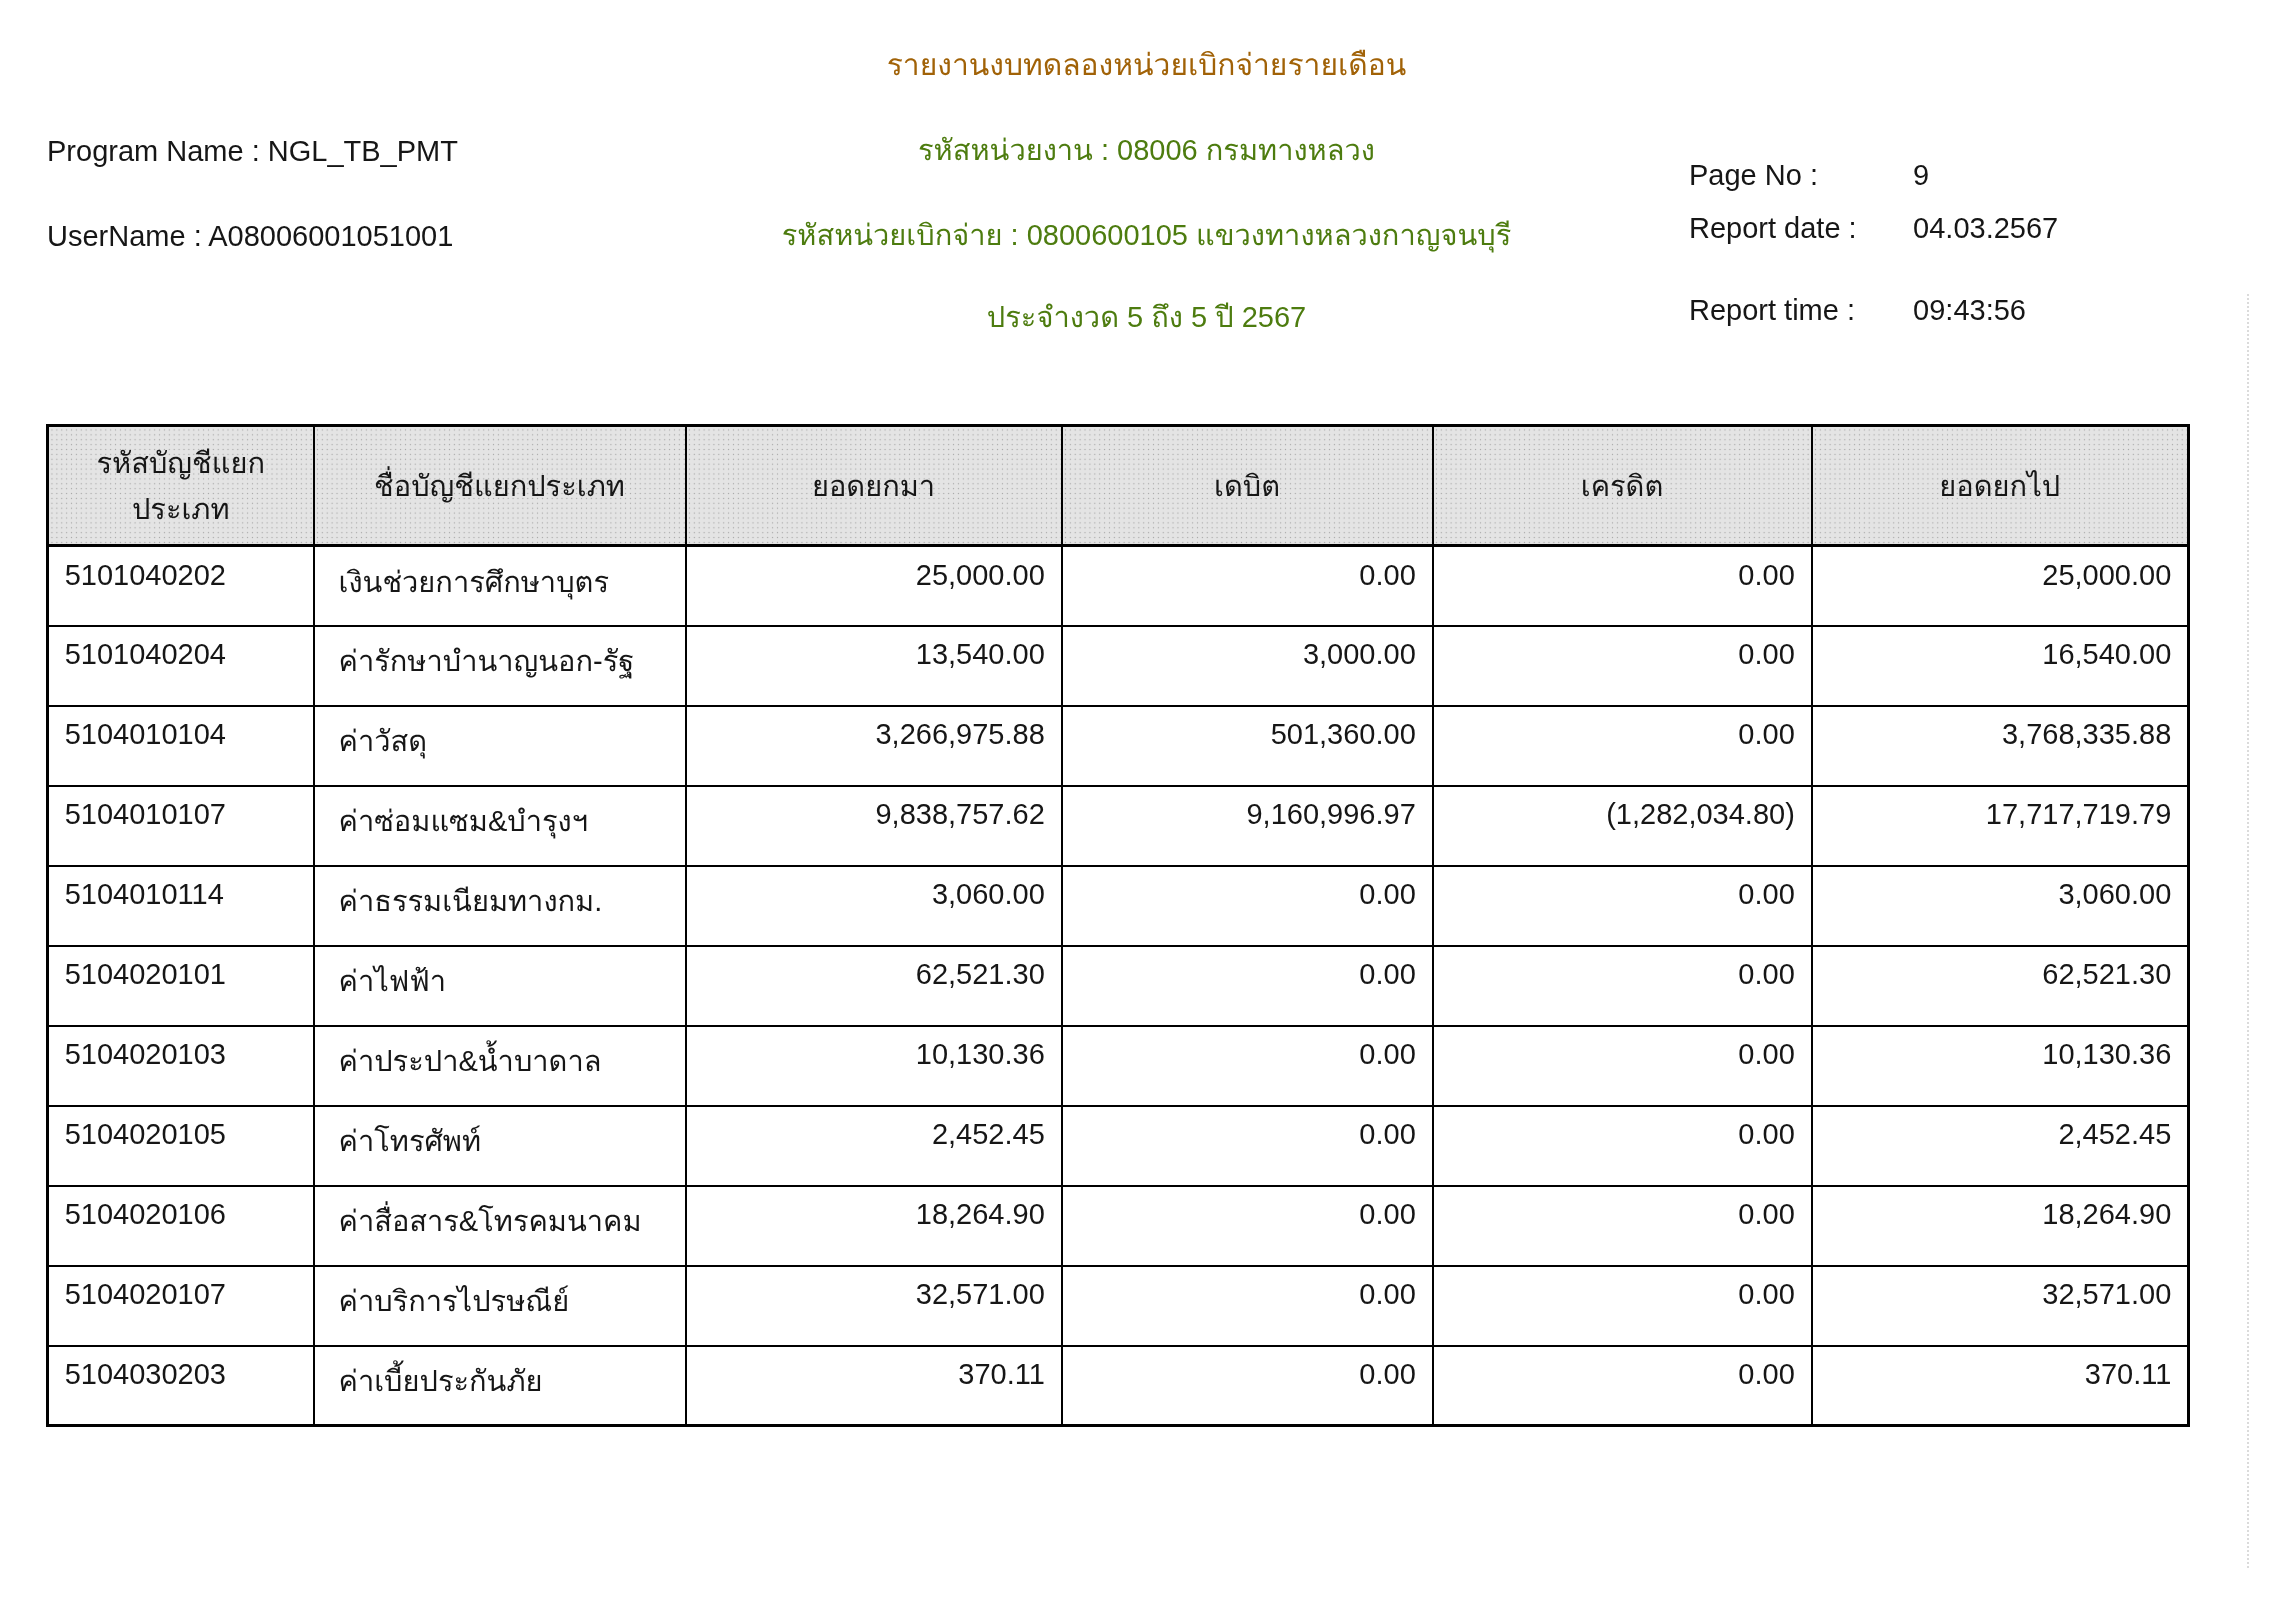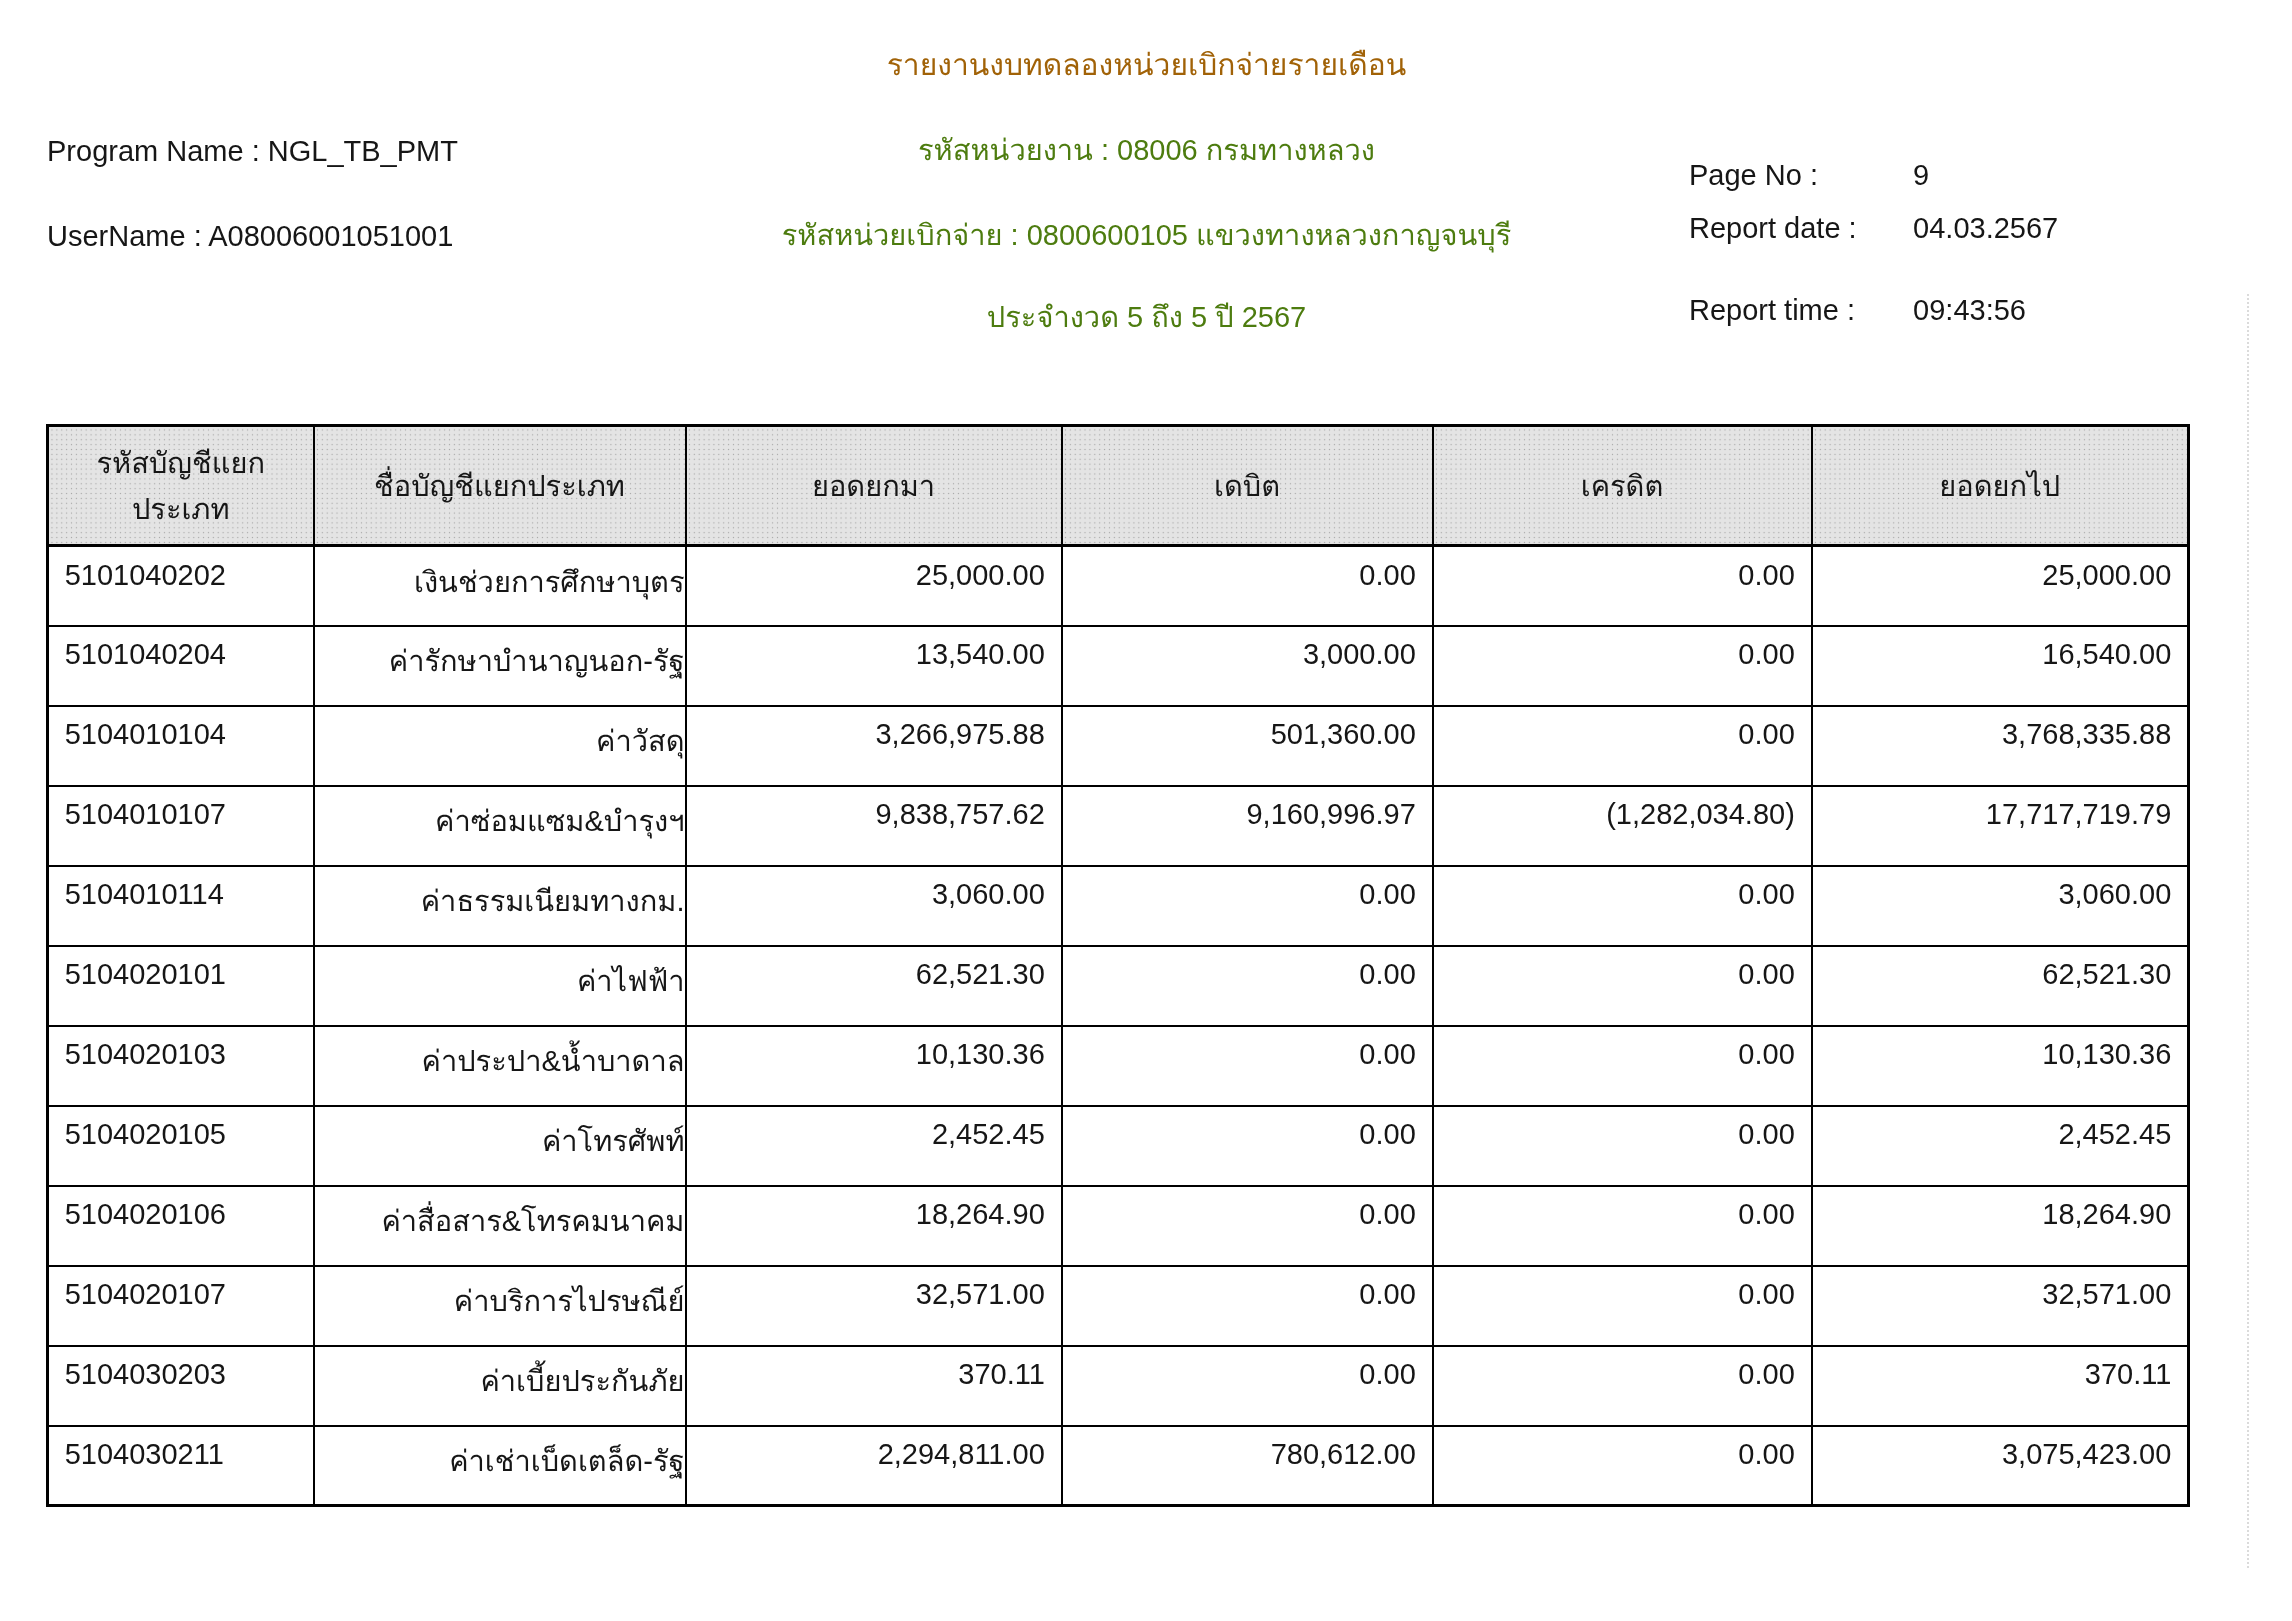--- a/index.html
+++ b/index.html
@@ -63,21 +63,21 @@
     background-size: 4.9px 4.9px;
   }
   table.tb td {
     height: 80px;
     vertical-align: top;
     padding-top: 11.8px;
     background: #ffffff;
     white-space: nowrap;
   }
   td.c-code { text-align: left; padding-left: 15.7px; }
-  td.c-name { text-align: right; padding-left: 11px; }
+  td.c-name { text-align: left; padding-left: 24px; }
   td.c-num  { text-align: right; padding-right: 15.7px; }
 
   col.w-code { width: 266px; }
   col.w-name { width: 372px; }
   col.w-bf   { width: 376px; }
   col.w-db   { width: 371px; }
   col.w-cr   { width: 379px; }
   col.w-cf   { width: 377px; }
 </style>
 </head>
@@ -231,25 +231,17 @@
 
         <tr>
           <td class="c-code">5104030203</td>
           <td class="c-name">ค่าเบี้ยประกันภัย</td>
           <td class="c-num">370.11</td>
           <td class="c-num">0.00</td>
           <td class="c-num">0.00</td>
           <td class="c-num">370.11</td>
         </tr>
 
-        <tr>
-          <td class="c-code">5104030211</td>
-          <td class="c-name">ค่าเช่าเบ็ดเตล็ด-รัฐ</td>
-          <td class="c-num">2,294,811.00</td>
-          <td class="c-num">780,612.00</td>
-          <td class="c-num">0.00</td>
-          <td class="c-num">3,075,423.00</td>
-        </tr>
       </tbody>
   </table>
 
 </div>
 
 
 </body></html>

